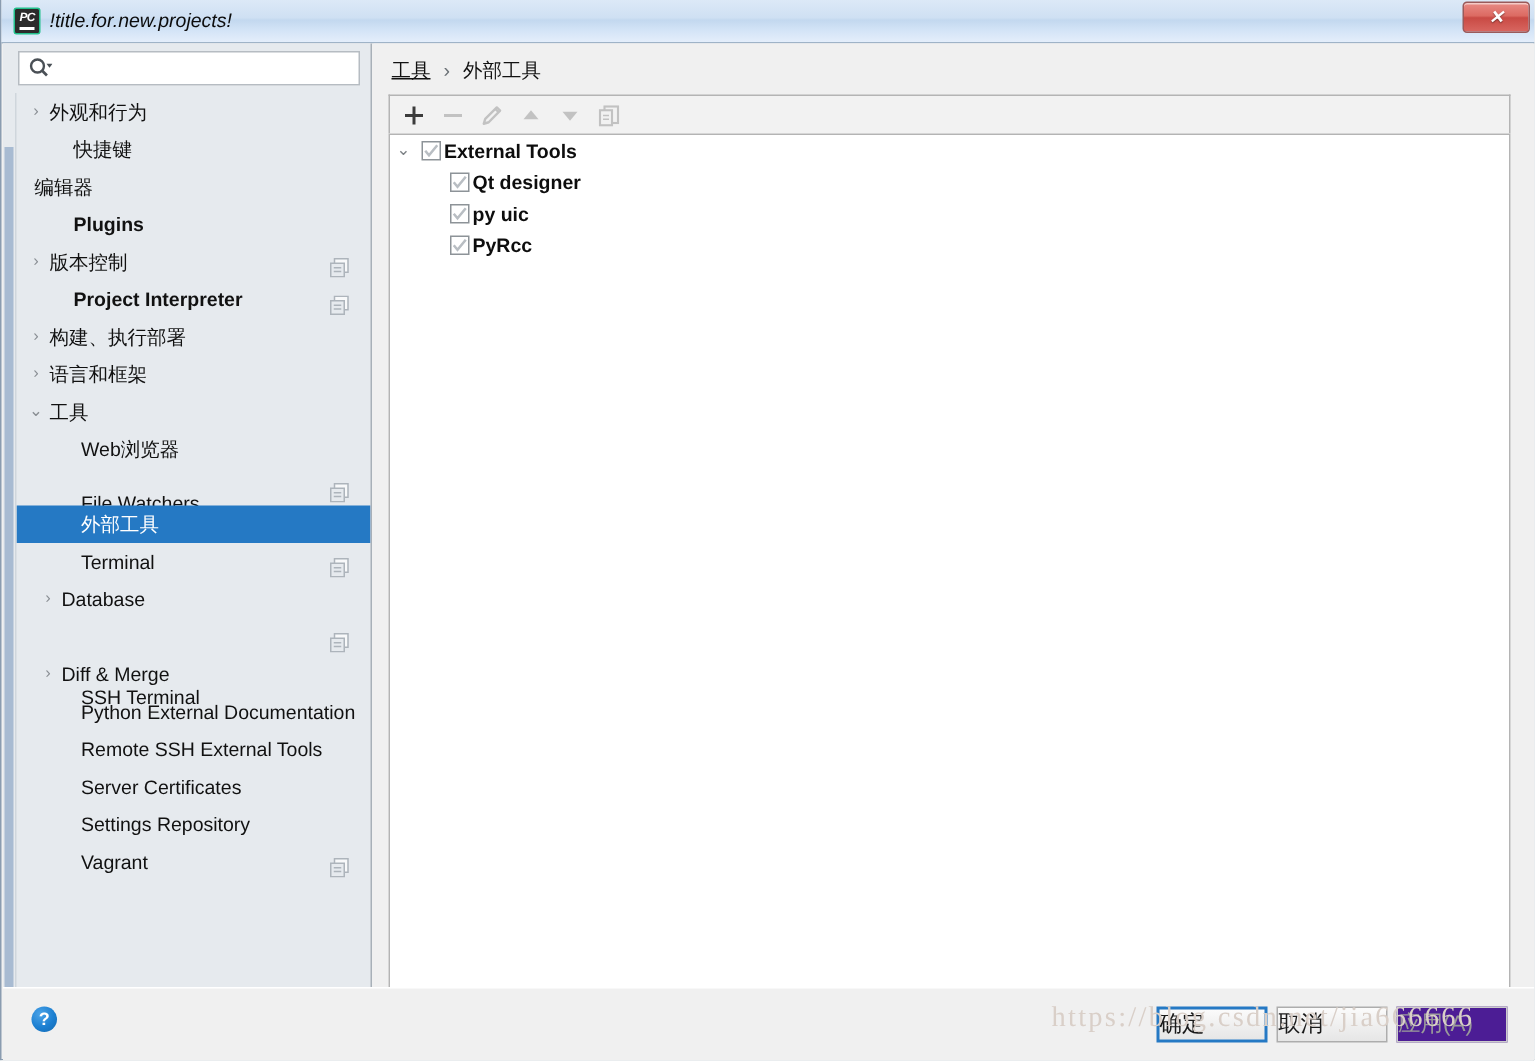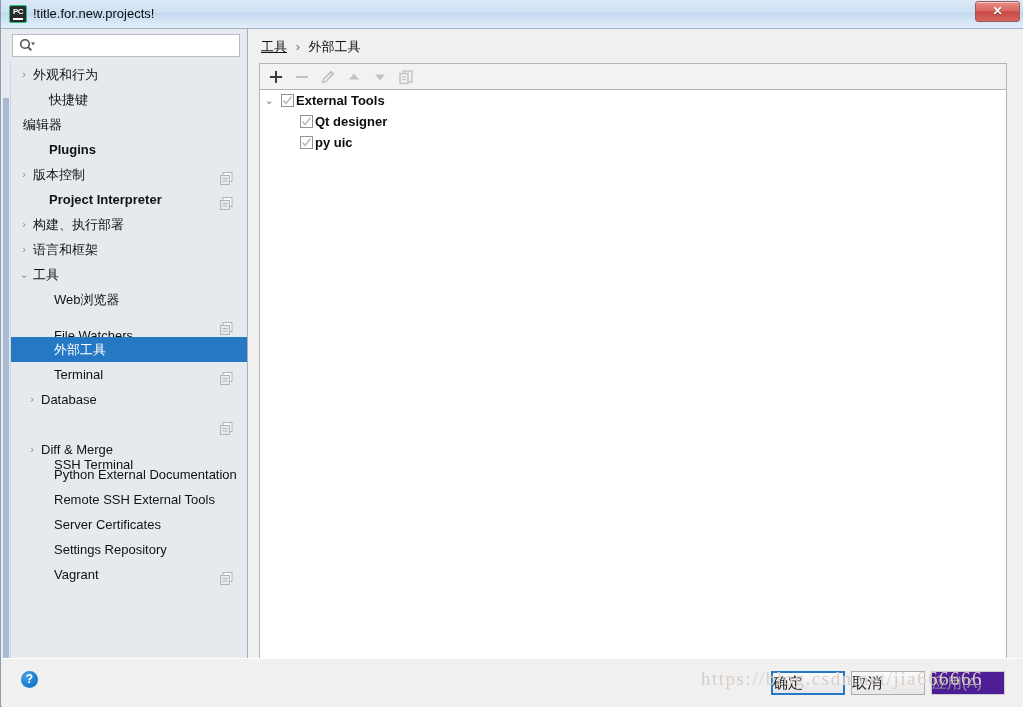--- a/index.html
+++ b/index.html
@@ -33,20 +33,21 @@
   .titlebar {
     position: absolute;
     left: 0; top: 0;
     width: 1023px;
     height: 29px;
     box-sizing: border-box;
     background: linear-gradient(to bottom,
         #dce9f7 0%, #cfe0f3 42%, #c3d8ef 48%, #d2e3f6 70%, #e4eefb 100%);
     border-bottom: 1px solid #9fb3c7;
     overflow: hidden;
+    font-style: italic;
   }
   .title-icon {
     position: absolute;
     left: 8px; top: 5px;
     width: 18px; height: 18px;
     background: #2b2b2b;
     border: 1.5px solid #21c08b;
     border-radius: 2px;
     box-sizing: border-box;
     color: #ffffff;
@@ -532,20 +533,28 @@
                 <span class="ntext" style="left: 55px;">Qt designer</span>
               </div>
               <div class="node">
                 <span class="cbox" style="left: 40px;">
                   <svg width="11" height="11" viewBox="0 0 11 11">
                     <polyline points="1.5,5.5 4,8.5 9.5,1.8" fill="none" stroke="#b9bec3" stroke-width="1.7"></polyline>
                   </svg>
                 </span>
                 <span class="ntext" style="left: 55px;">py uic</span>
               </div>
+              <div class="node">
+                <span class="cbox" style="left: 40px;">
+                  <svg width="11" height="11" viewBox="0 0 11 11">
+                    <polyline points="1.5,5.5 4,8.5 9.5,1.8" fill="none" stroke="#b9bec3" stroke-width="1.7"></polyline>
+                  </svg>
+                </span>
+                <span class="ntext" style="left: 55px;">PyRcc</span>
+              </div>
             </div>
         </div>
       </div>
     </div>
 
     <div class="footer">
       <div class="help-btn">?</div>
       <div id="footer-buttons">
           <div class="dlg-btn default" style="left: 769px; width: 74px;">确定</div>
           <div class="dlg-btn" style="left: 849px; width: 74px;">取消</div>

